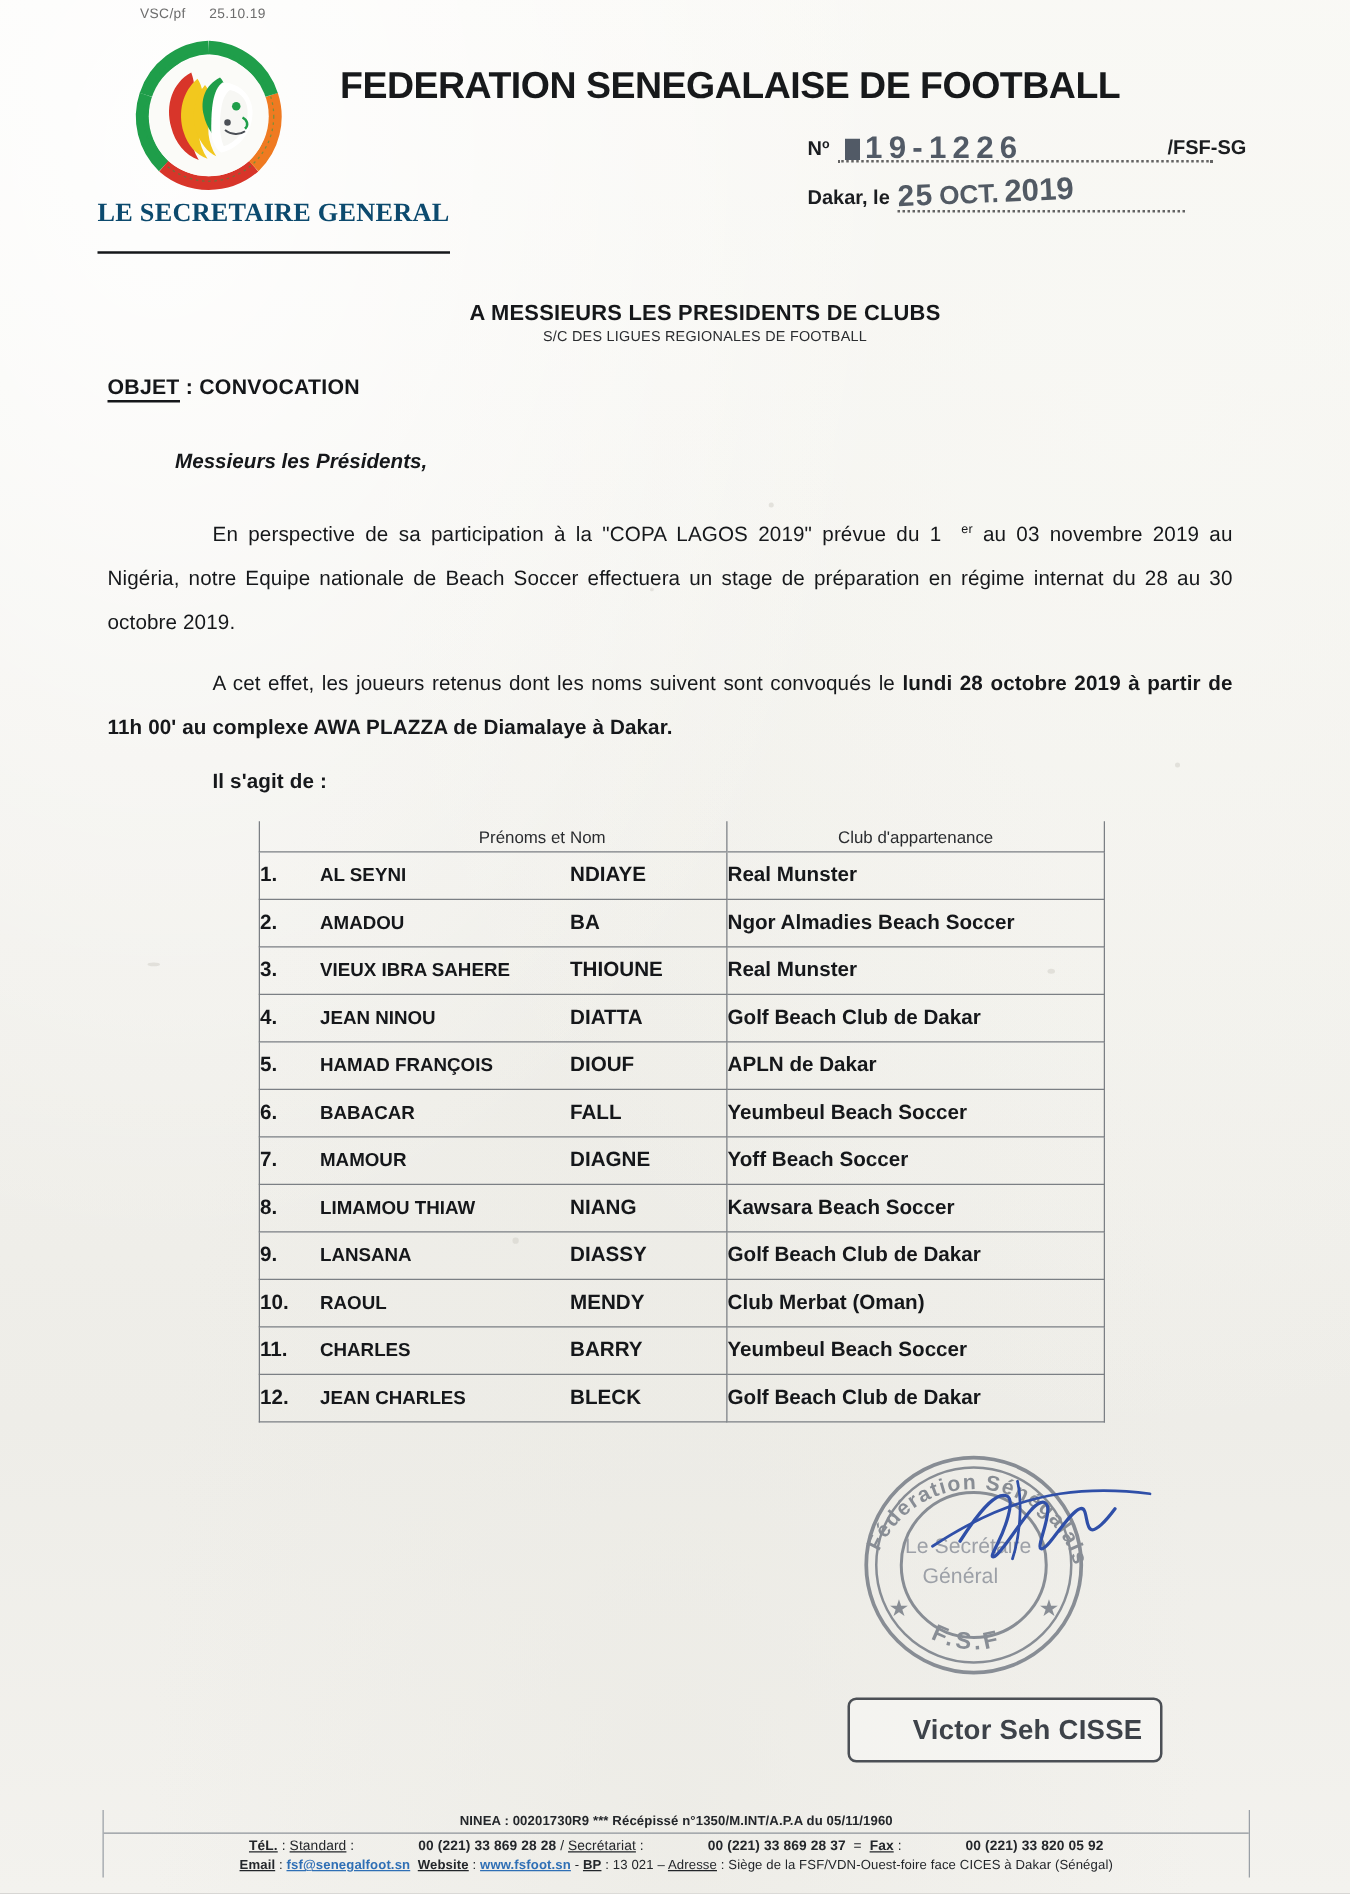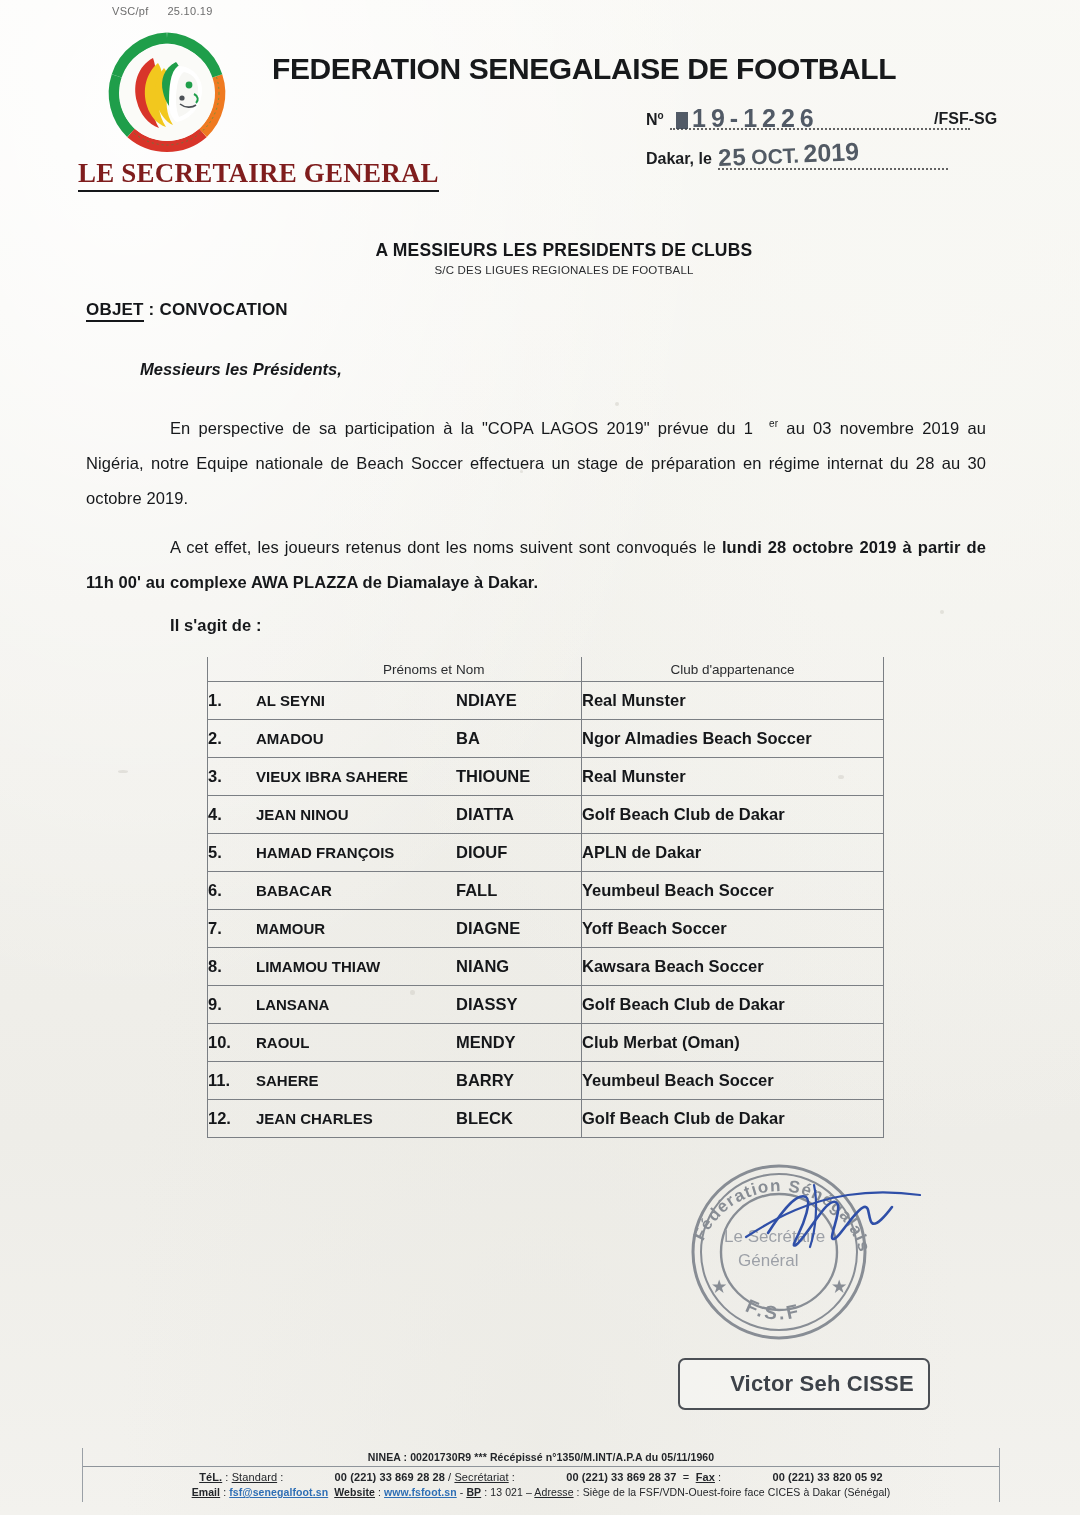--- a/index.html
+++ b/index.html
@@ -63,26 +63,26 @@
     letter-spacing: -0.4px;
     color: #17191b;
     white-space: nowrap;
   }
 
   .sg-label {
     position: absolute;
     left: 78px;
     top: 158px;
     font-family: "Liberation Serif", serif;
-    font-size: 27px;
+    font-size: 21px;
     font-weight: bold;
     letter-spacing: 0.2px;
-    color: #7f1d1d;
+    color: #0c4a6e;
     border-bottom: 2.5px solid #15171a;
-    padding-bottom: 1px;
+    padding-bottom: 18px;
     white-space: nowrap;
   }
 
   .ref-block {
     position: absolute;
     left: 646px;
     top: 104px;
     width: 400px;
   }
   .ref-line {
@@ -491,21 +491,21 @@
         <td class="c-club">Golf Beach Club de Dakar</td>
       </tr>
       <tr>
         <td class="c-num">10.</td>
         <td class="c-first">RAOUL</td>
         <td class="c-last">MENDY</td>
         <td class="c-club">Club Merbat (Oman)</td>
       </tr>
       <tr>
         <td class="c-num">11.</td>
-        <td class="c-first">SAHERE</td>
+        <td class="c-first">CHARLES</td>
         <td class="c-last">BARRY</td>
         <td class="c-club">Yeumbeul Beach Soccer</td>
       </tr>
       <tr>
         <td class="c-num">12.</td>
         <td class="c-first">JEAN CHARLES</td>
         <td class="c-last">BLECK</td>
         <td class="c-club">Golf Beach Club de Dakar</td>
       </tr>
     </tbody>

